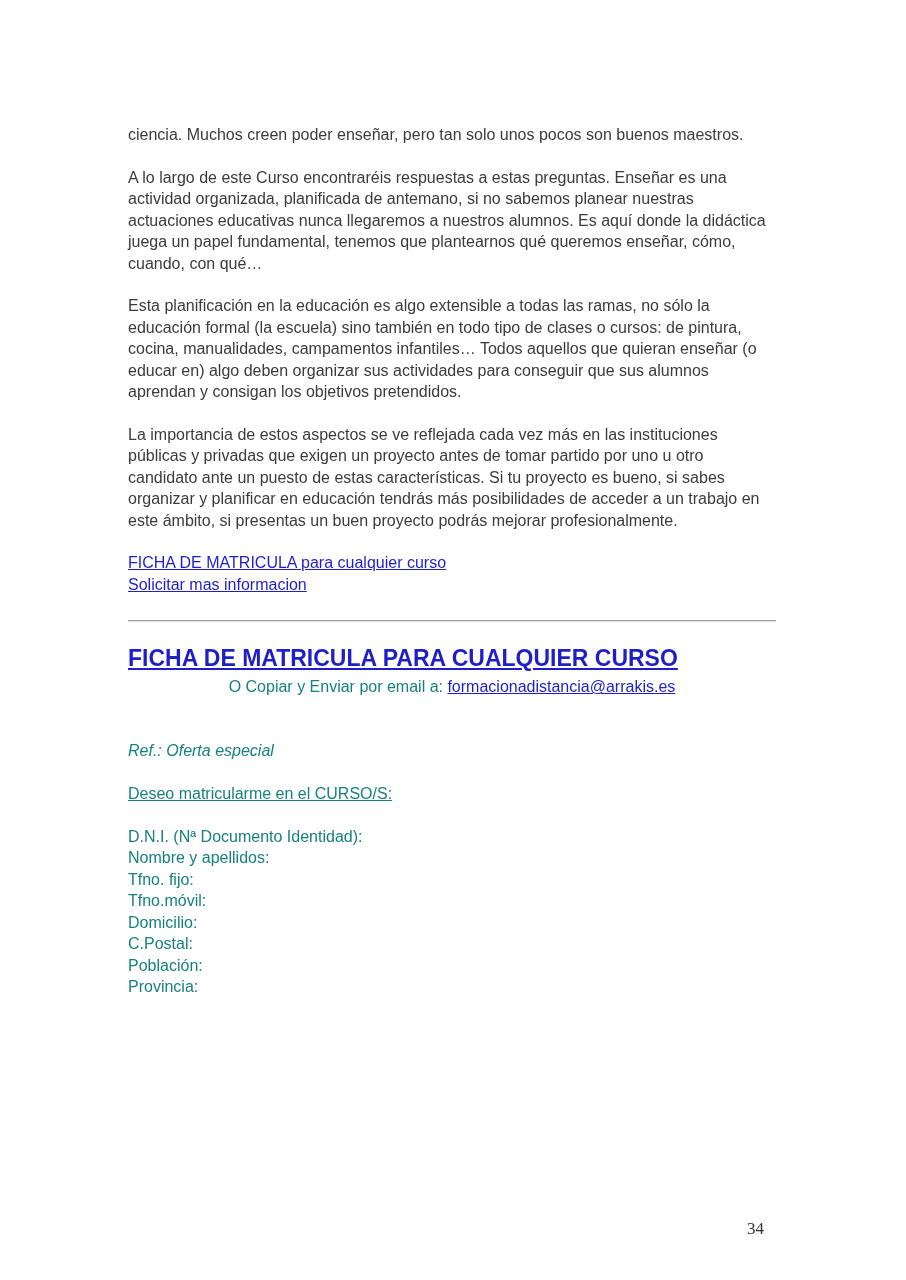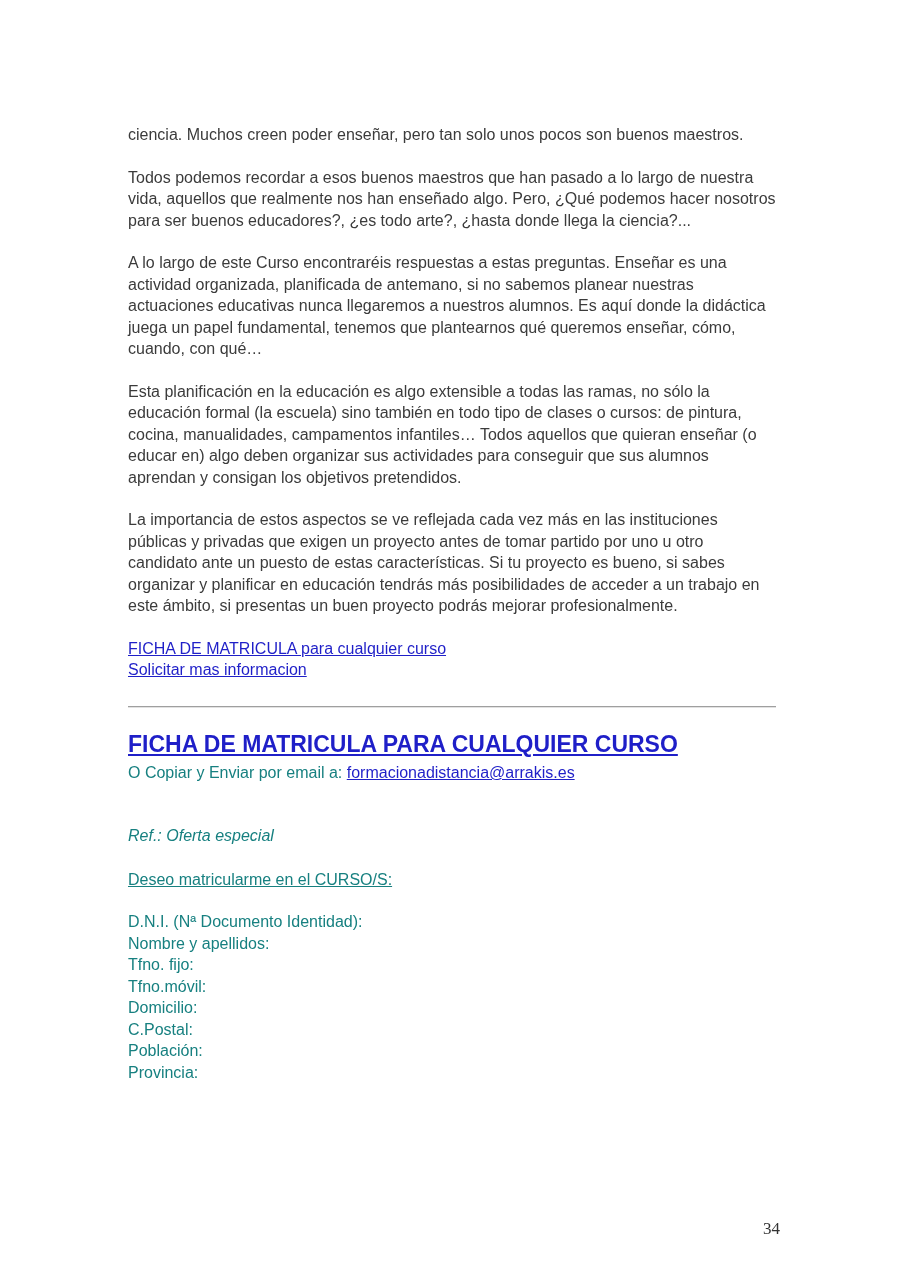--- a/index.html
+++ b/index.html
@@ -49,55 +49,54 @@
     line-height: 1.15;
     margin: 0 0 5px 0;
   }
 
   .teal {
     color: #178080;
     font-size: 16px;
     line-height: 21.5px;
   }
 
-  .email-line { font-size: 16px; line-height: 21.5px; }
+  .email-line { font-size: 16px; line-height: 21.5px; text-align: center; }
   .email-line .teal-prefix { color: #178080; }
 
   .ref-line {
     margin-top: 42px;
     font-style: italic;
   }
 
   .intro-line { margin-top: 22px; text-decoration: underline; }
 
   .fields { margin-top: 21px; }
 
   .field-label {
     font-size: 16px;
     color: #178080;
     line-height: 21.5px;
   }
 
   .page-number {
     position: absolute;
-    right: 126px;
+    right: 142px;
     top: 1203px;
     font-family: "Liberation Serif", serif;
     font-size: 17px;
     color: #333333;
   }
 </style>
 </head>
 <body>
 
 <div class="page">
 
   <div>
     <p class="body-par">ciencia. Muchos creen poder enseñar, pero tan solo unos pocos son buenos maestros.</p>
-    <p class="body-par">Todos podemos recordar a esos buenos maestros que han pasado a lo largo de nuestra vida, aquellos que realmente nos han enseñado algo. Pero, ¿Qué podemos hacer nosotros para ser buenos educadores?, ¿es todo arte?, ¿hasta donde llega la ciencia?...</p>
     <p class="body-par">A lo largo de este Curso encontraréis respuestas a estas preguntas. Enseñar es una actividad organizada, planificada de antemano, si no sabemos planear nuestras actuaciones educativas nunca llegaremos a nuestros alumnos. Es aquí donde la didáctica juega un papel fundamental, tenemos que plantearnos qué queremos enseñar, cómo, cuando, con qué…</p>
     <p class="body-par">Esta planificación en la educación es algo extensible a todas las ramas, no sólo la educación formal (la escuela) sino también en todo tipo de clases o cursos: de pintura, cocina, manualidades, campamentos infantiles… Todos aquellos que quieran enseñar (o educar en) algo deben organizar sus actividades para conseguir que sus alumnos aprendan y consigan los objetivos pretendidos.</p>
     <p class="body-par">La importancia de estos aspectos se ve reflejada cada vez más en las instituciones públicas y privadas que exigen un proyecto antes de tomar partido por uno u otro candidato ante un puesto de estas características. Si tu proyecto es bueno, si sabes organizar y planificar en educación tendrás más posibilidades de acceder a un trabajo en este ámbito, si presentas un buen proyecto podrás mejorar profesionalmente.</p>
   </div>
 
   <div>
     <div class="link-line">
       <a href="#" class="link">FICHA DE MATRICULA para cualquier curso</a>
     </div>
     <div class="link-line">

